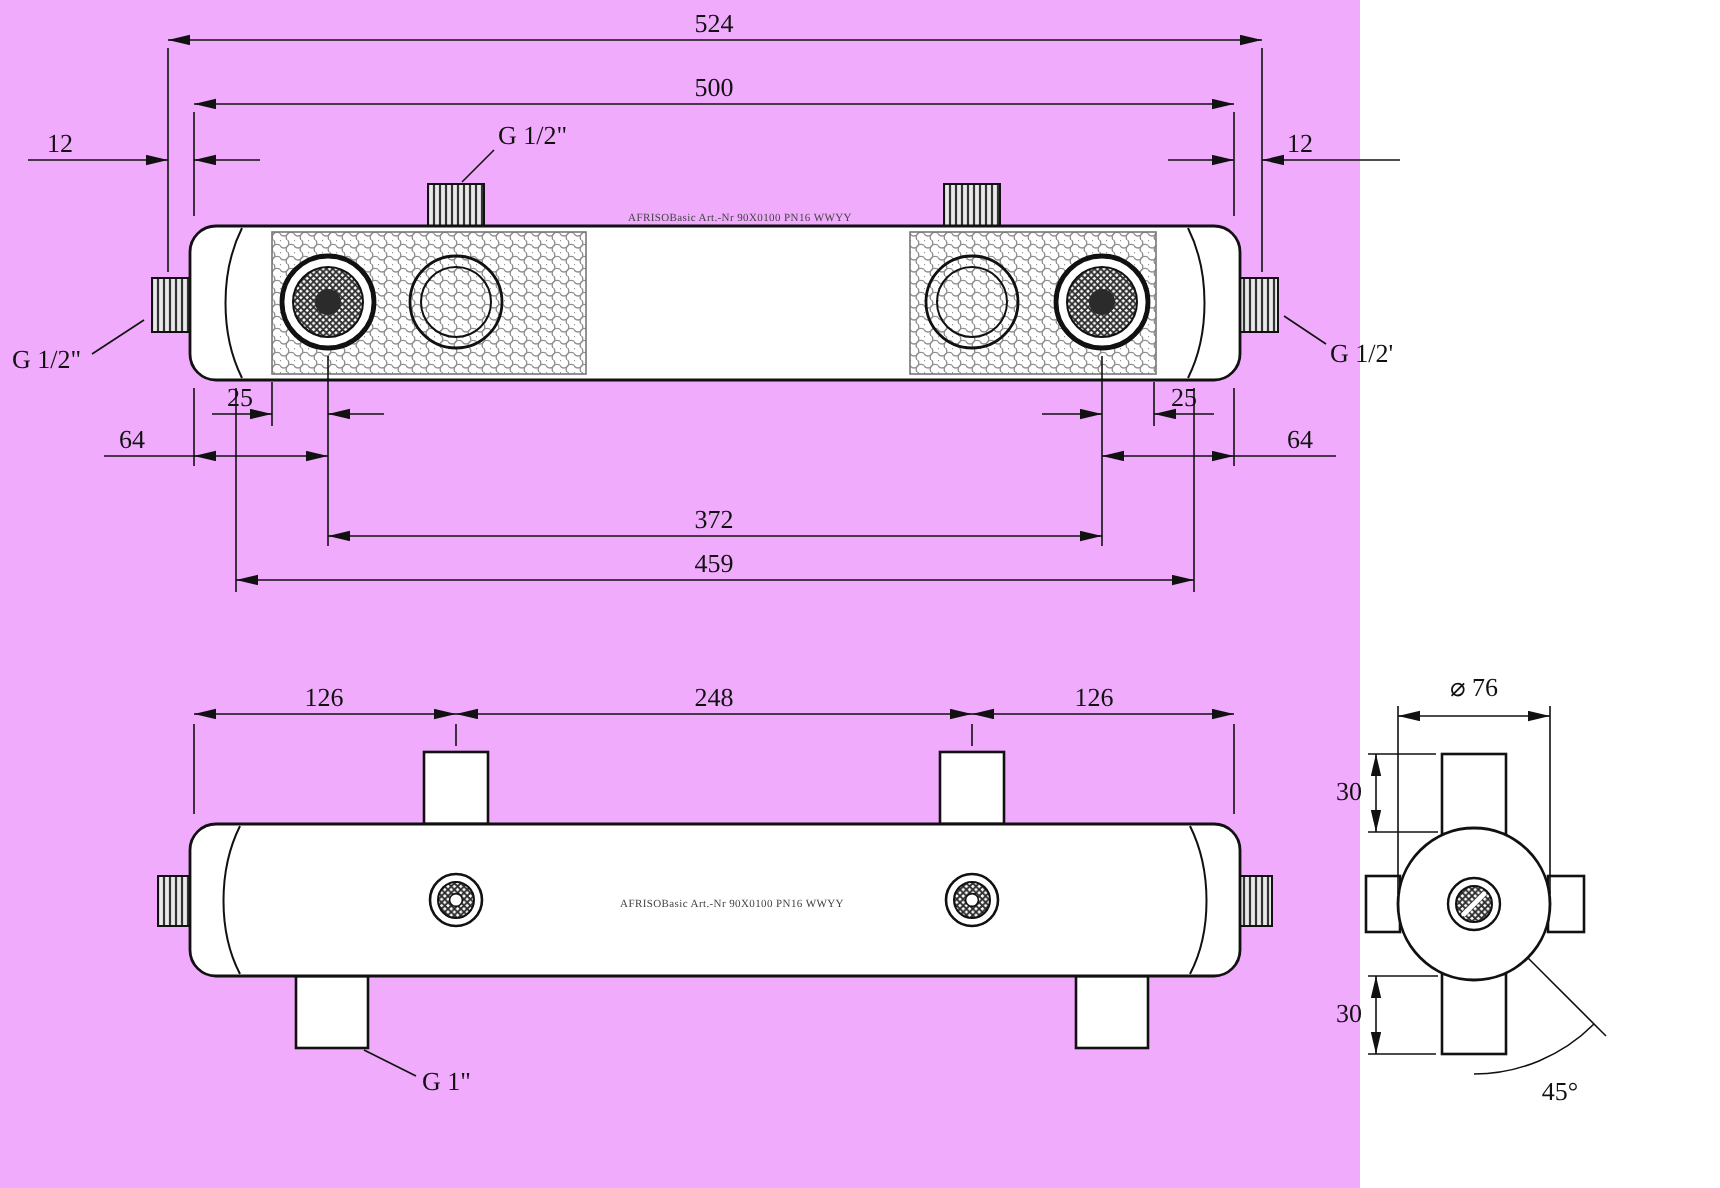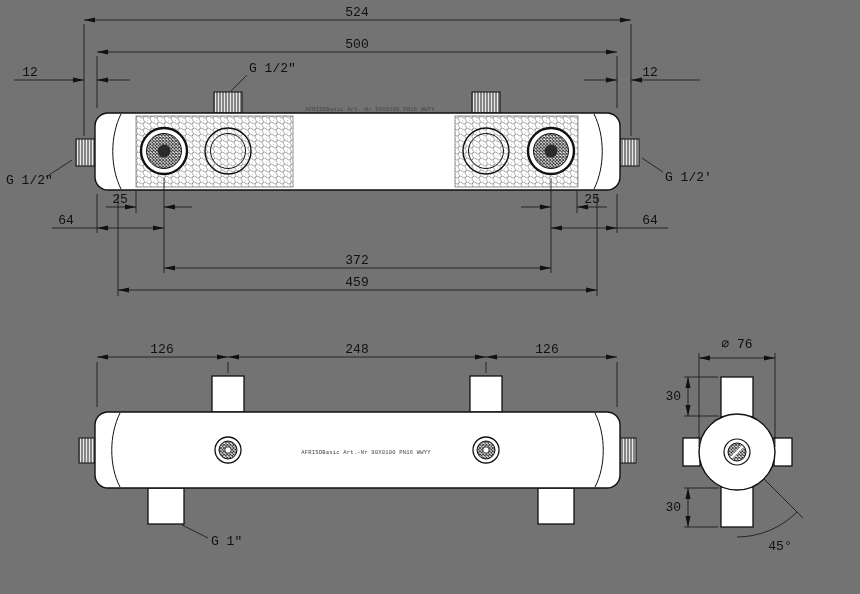--- a/index.html
+++ b/index.html
@@ -1,18 +1,18 @@
 <!DOCTYPE html>
 <html><head>
 <meta charset="utf-8">
 <style>
   html,body{margin:0;padding:0;background:#fff;}
   .canvas{
-    width:860px;height:594px;background:#737373;position:relative;
-    font-family:Liberation Mono, monospace;
+    width:680px;height:594px;background:#f0abfc;position:relative;
+    font-family:Liberation Serif, serif;
   }
   svg{display:block;}
   .ol{fill:#ffffff;stroke:#111111;stroke-width:1.4;}
   .ol13{fill:#ffffff;stroke:#111111;stroke-width:1.3;}
   .seam{fill:none;stroke:#111111;stroke-width:1;}
   .thin{stroke:#111111;stroke-width:.8;fill:none;}
   .meshbox{stroke:#777777;stroke-width:.8;}
   text{fill:#111111;font-size:13px;}
   .mid{text-anchor:middle;}
   .endA{text-anchor:end;}

